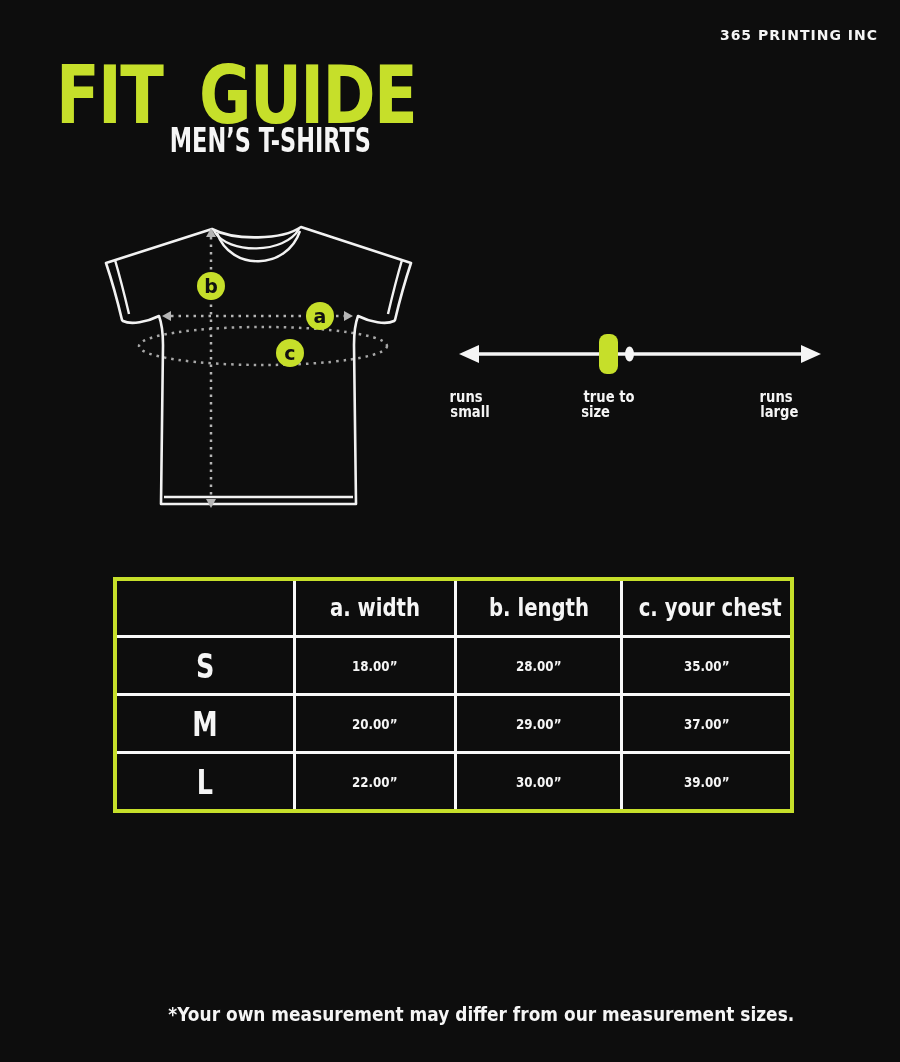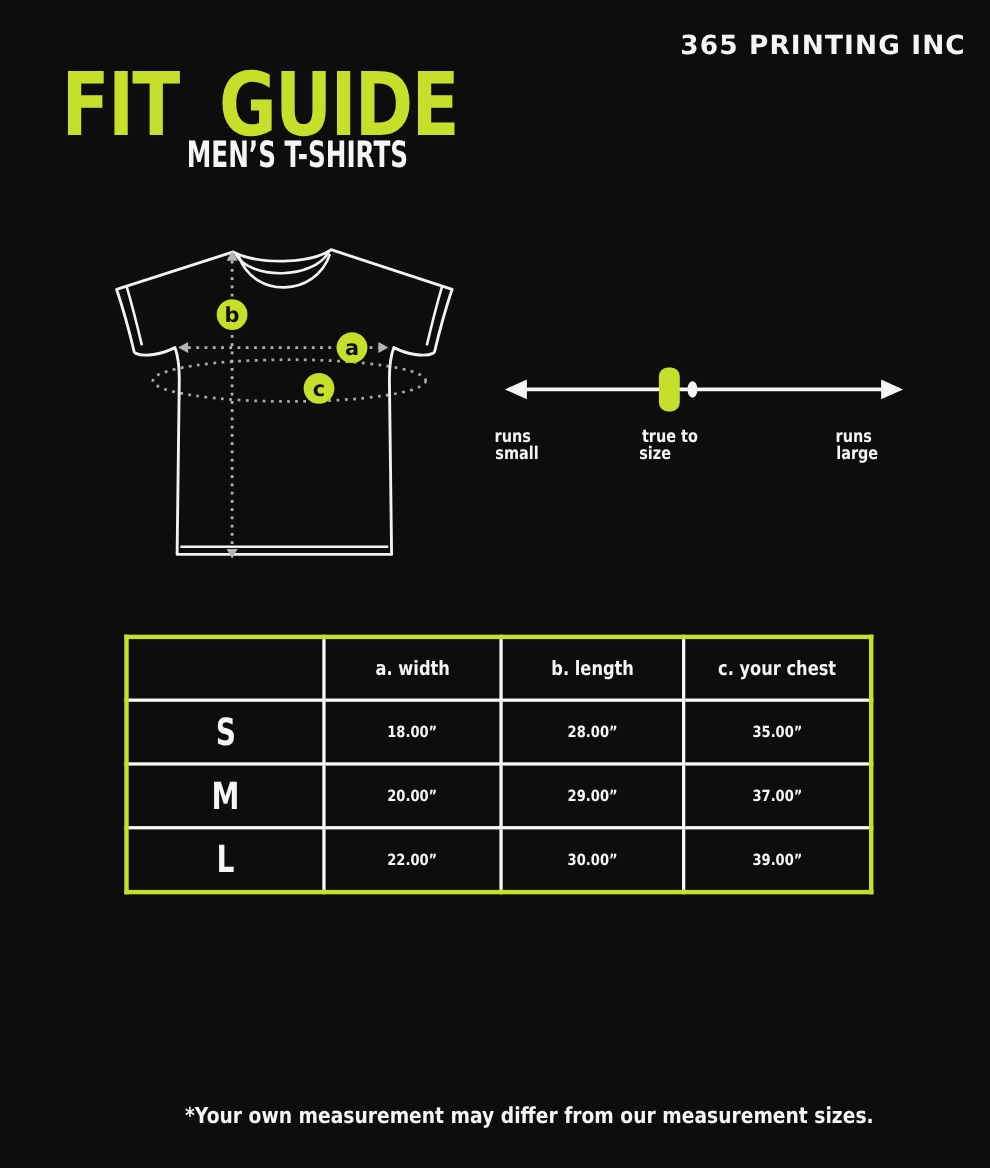--- a/index.html
+++ b/index.html
@@ -8,21 +8,21 @@
     --white:#f5f5f5;
     --dot:#b5b5b5;
   }
   html,body{margin:0;padding:0;background:#000;}
   .page{
     position:relative;width:900px;height:1062px;background:var(--bg);
     overflow:hidden;font-family:"DejaVu Sans",sans-serif;color:var(--white);
   }
   
   .brand{
-    position:absolute;top:27px;right:22px;font-size:24px;font-weight:700;
+    position:absolute;top:27px;right:22px;font-size:14px;font-weight:700;
     letter-spacing:1px;color:var(--white);white-space:nowrap;
   }
   .title{
     position:absolute;left:56px;top:56px;width:420px;height:82px;
     font-size:80px;line-height:80px;font-weight:700;color:var(--accent);
     white-space:nowrap;
   }
   .title .squeeze{
     display:inline-block;transform:scaleX(0.80);transform-origin:left center;
     letter-spacing:-2px;word-spacing:20px;
@@ -49,21 +49,21 @@
   
   table.size-table{
     position:absolute;left:113px;top:577px;width:681px;
     border-collapse:collapse;table-layout:fixed;
     border:4px solid var(--accent);
   }
   .size-table th,.size-table td{
     border:3px solid #f8f8f8;text-align:center;vertical-align:middle;
     color:var(--white);padding:0;
   }
-  .size-table th{height:54px;font-size:18px;font-weight:700;}
+  .size-table th{height:54px;font-size:24px;font-weight:700;}
   .size-table td{height:55px;font-size:14px;font-weight:700;}
   .size-table td.size-cell{font-size:34px;}
   .size-table .squeeze{display:inline-block;transform:scaleX(0.82);transform-origin:center;white-space:nowrap;}
   .size-table td.size-cell .squeeze{transform:scaleX(0.75);}
   .size-table td .val{transform:scaleX(0.85);}
   
   .footnote{
     position:absolute;left:113px;top:1002px;width:681px;text-align:left;
     font-size:20px;font-weight:700;color:var(--white);white-space:nowrap;
   }

